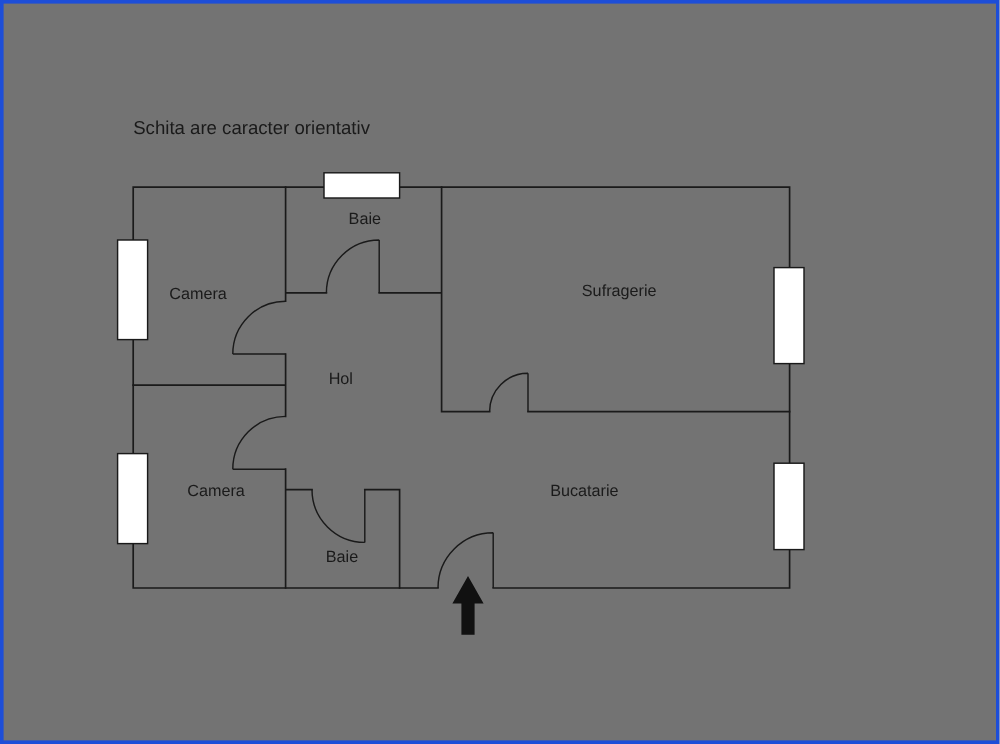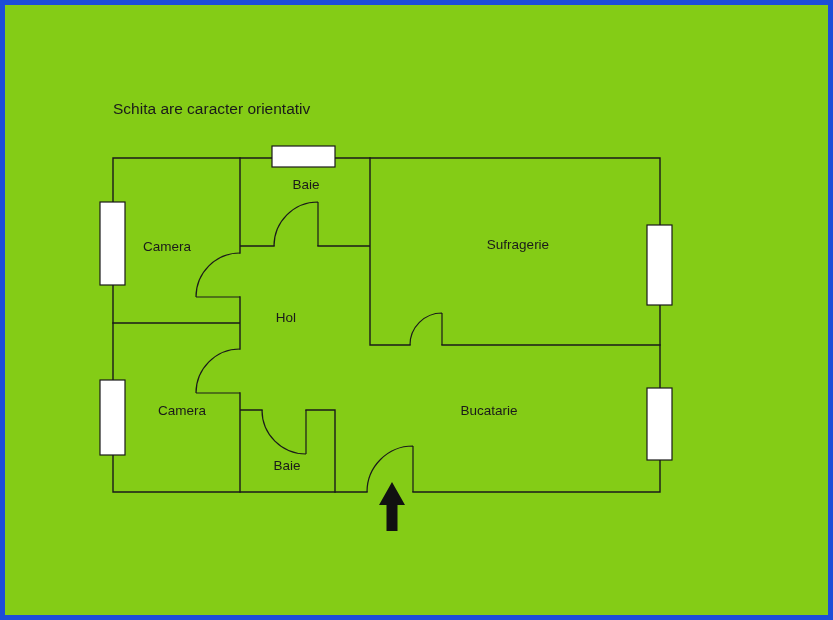--- a/index.html
+++ b/index.html
@@ -6,22 +6,22 @@
     margin: 0;
     padding: 0;
     background: #ffffff;
     font-family: "Liberation Sans", sans-serif;
   }
   .canvas {
     position: relative;
     width: 833px;
     height: 620px;
     box-sizing: border-box;
-    border: 5px solid #1d4ed8;
-    background: #84cc16;
+    border: 3px solid #1d4ed8;
+    background: #737373;
     overflow: hidden;
   }
   svg text {
     font-family: "Liberation Sans", sans-serif;
   }
 </style>
 </head>
 <body>
 
 <div class="canvas">

